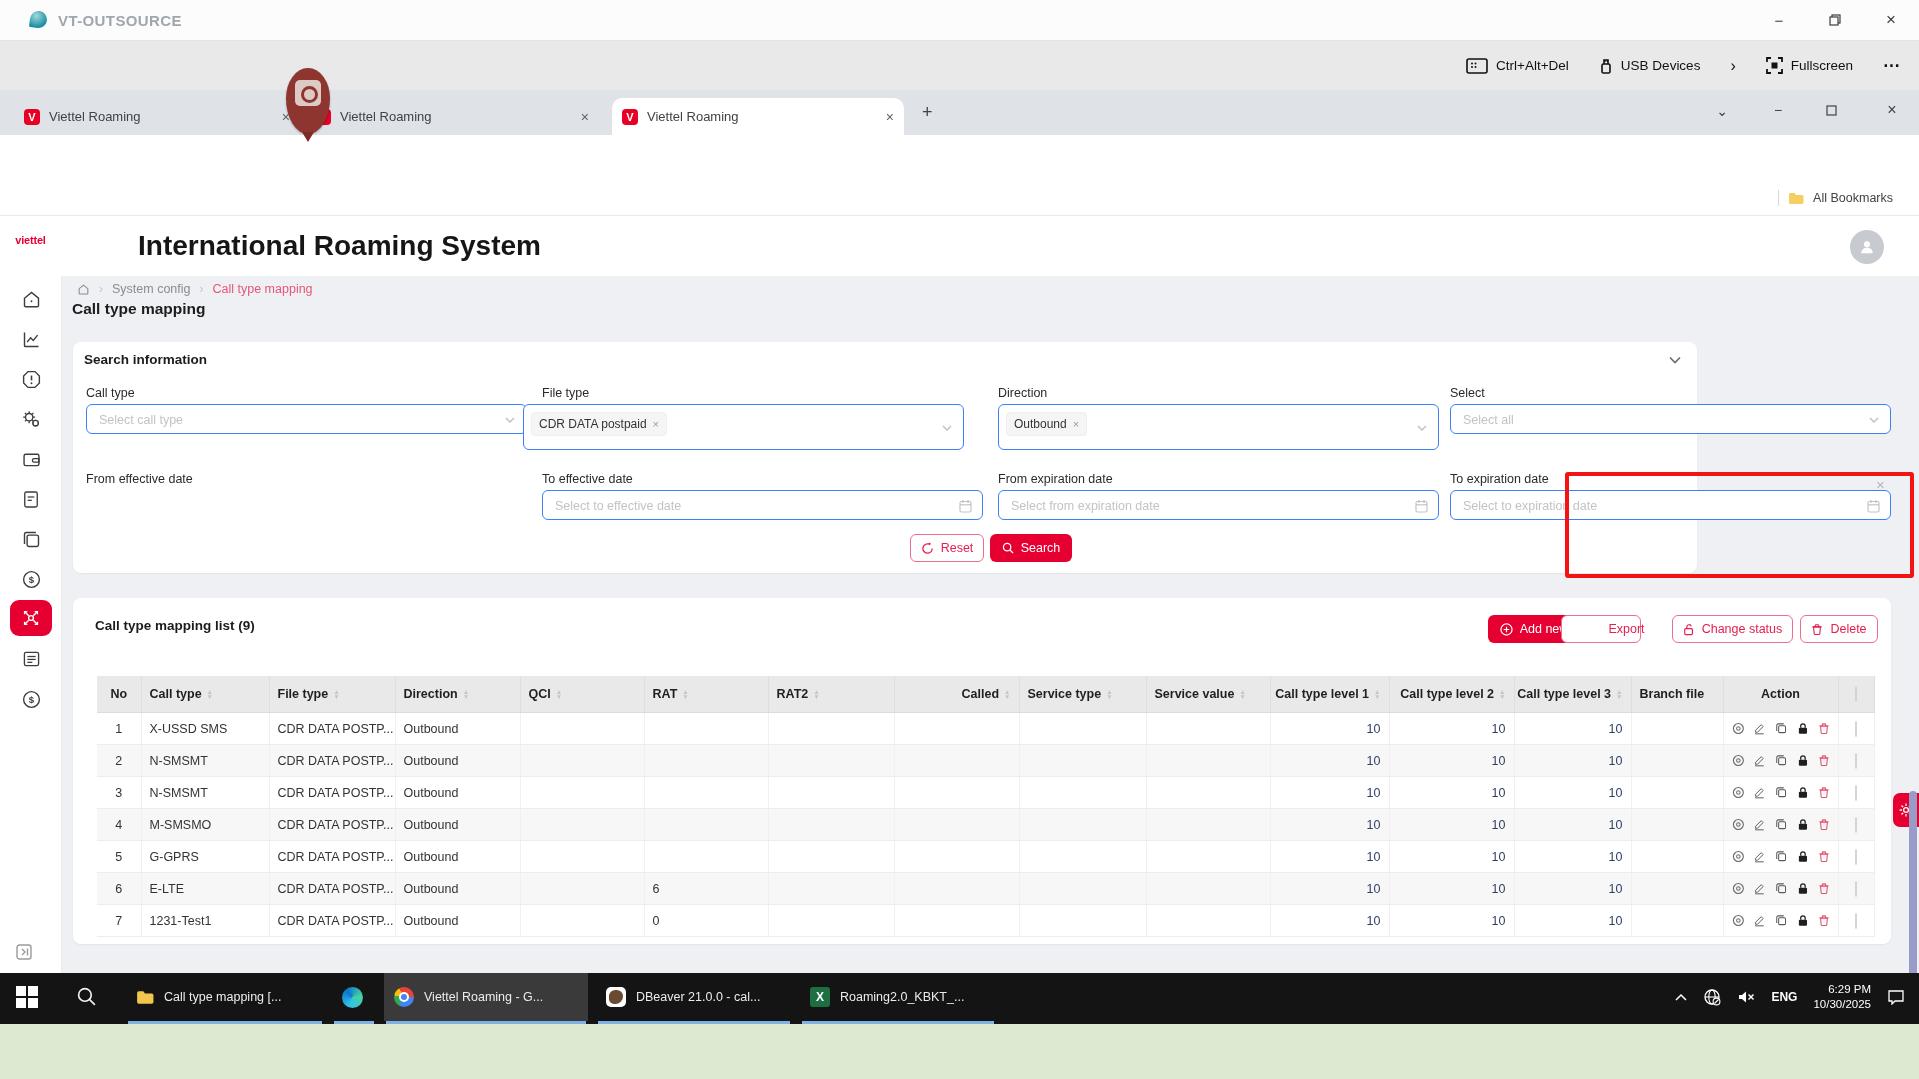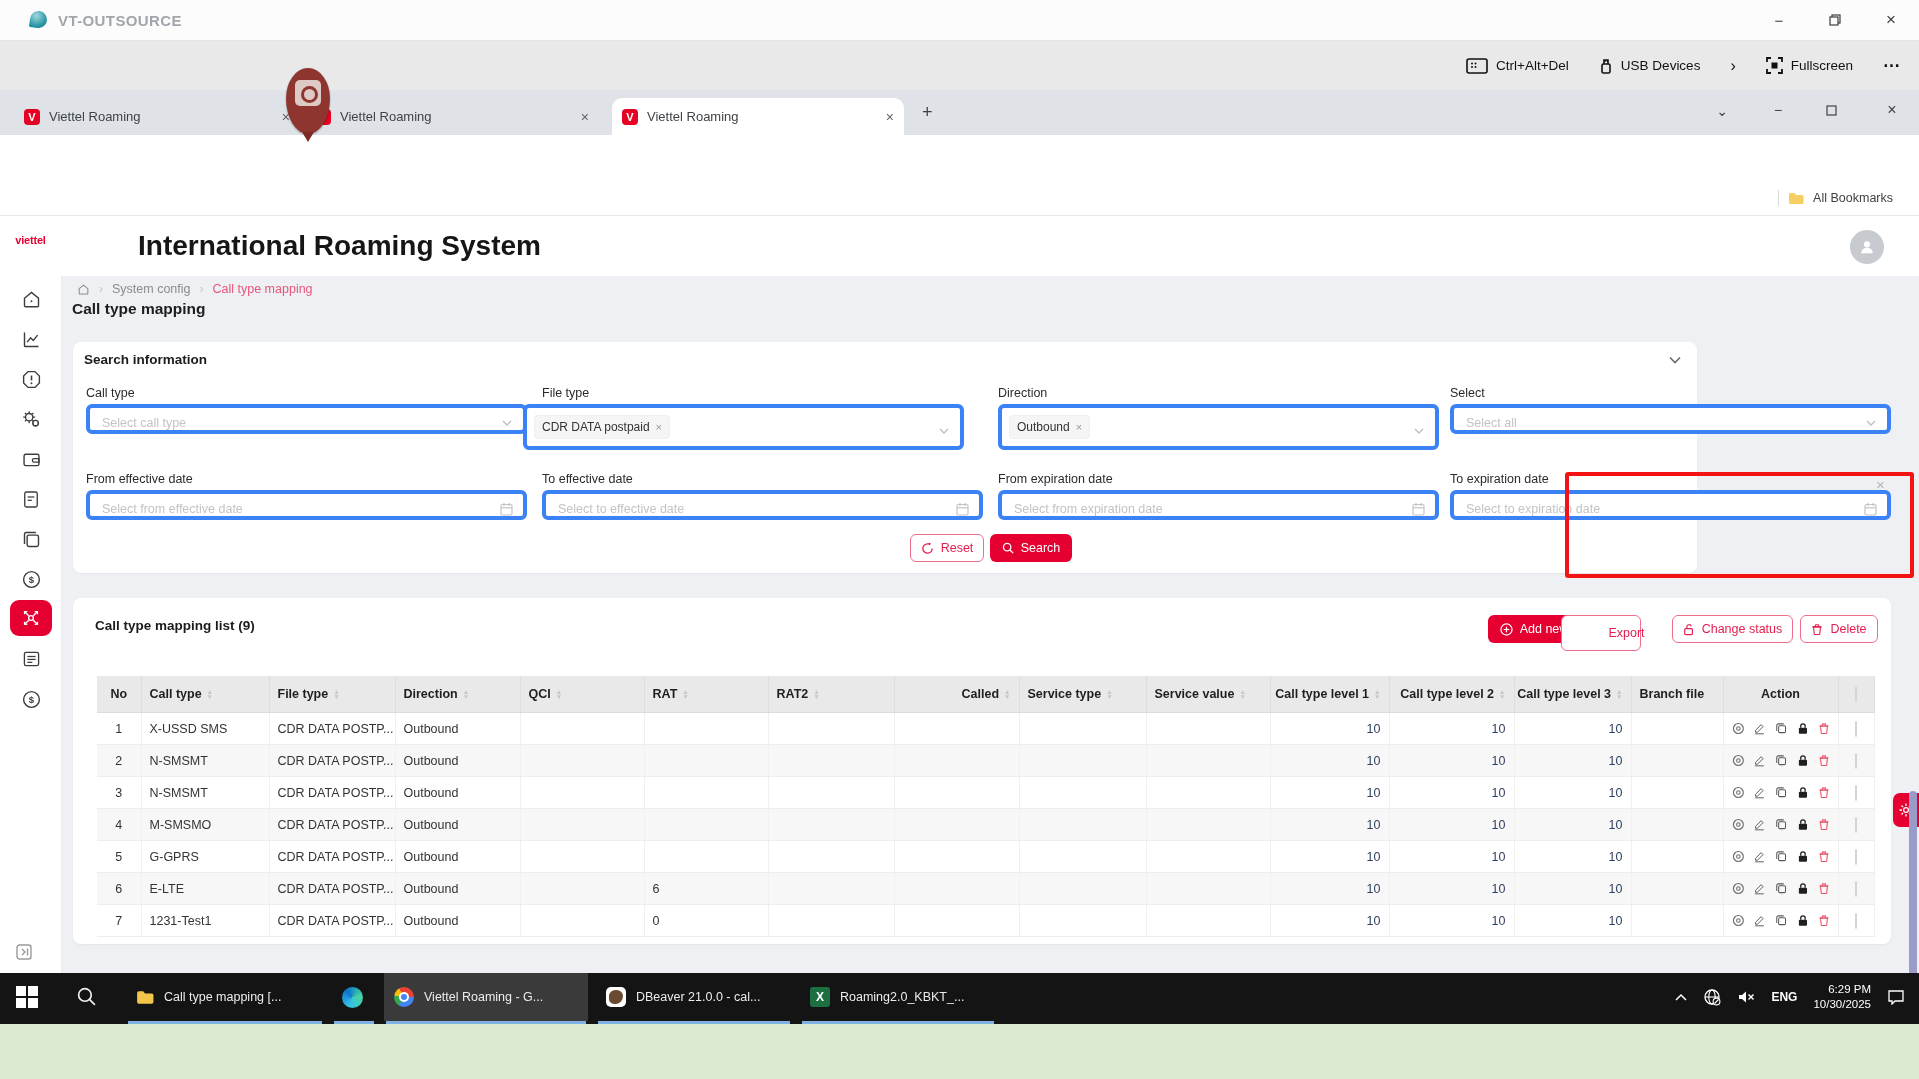--- a/index.html
+++ b/index.html
@@ -56,21 +56,21 @@
 
   .crumbs{left:77px;top:66px;display:flex;align-items:center;gap:9px;font-size:12.5px;color:#8c8c8c;}
   .crumbs .sep{color:#c4c4c4;font-size:12px;}
   .crumb-active{color:#e8567a;}
   .page-title{left:72px;top:84px;font-size:15.5px;font-weight:700;color:#1d1d1d;}
 
   .card{background:#fff;border-radius:8px;box-shadow:0 1px 2px rgba(0,0,0,.05);}
   .search-card{left:73px;top:126px;width:1624px;height:231px;}
   .card-h{font-size:13.5px;font-weight:700;color:#1c1c1c;}
   .f-label{font-size:12.5px;color:#2a2a2a;}
-  .sel{border:4px solid #3b82f6;border-radius:6px;background:#fff;box-sizing:border-box;padding-left:43px;}
+  .sel{border:1px solid #3b82f6;border-radius:6px;background:#fff;box-sizing:border-box;padding-left:43px;}
   .ph{color:#c3c3c3;font-size:12.5px;}
   .tag{position:absolute;left:7px;top:7px;height:22px;background:#f5f5f5;border:1px solid #efefef;border-radius:4px;display:flex;align-items:center;gap:6px;padding:0 7px;font-size:12px;color:#333;}
   .tag .x{color:#9b9b9b;font-size:11px;}
   .btn{display:flex;align-items:center;justify-content:center;gap:7px;border-radius:6px;font-size:12.5px;box-sizing:border-box;}
   .btn.solid{background:#e60032;color:#fff;}
   .btn.ghost{background:#fff;border:1px solid #ef6e8c;color:#e32050;}
 
   .list-card{left:73px;top:382px;width:1818px;height:346px;overflow:hidden;}
   table.grid{position:absolute;left:24px;top:78px;width:1777px;border-collapse:collapse;table-layout:fixed;font-size:12.5px;color:#333;}
   .grid th{background:#e9e9e9;height:36px;font-weight:600;color:#1f1f1f;text-align:left;padding:0 8px;border-right:1px solid #dedede;border-bottom:1px solid #dcdcdc;white-space:nowrap;overflow:hidden;}
@@ -390,29 +390,20 @@
 
       <div class="abs f-label" style="left:1377px;top:44px;">Select</div>
       <div class="abs sel" style="left:1377px;top:62px;width:441px;height:30px;">
         <span class="abs ph" style="left:12px;top:8px;">Select all</span>
         <svg class="abs" style="right:11px;top:12px;" width="10" height="7" viewBox="0 0 10 7">
             <path d="M1 1l4 4 4-4" fill="none" stroke="#bfbfbf" stroke-width="1.4"></path>
           </svg>
       </div>
 
       <div class="abs f-label" style="left:13px;top:130px;">From effective date</div>
-      <div class="abs sel" style="left:13px;top:148px;width:441px;height:30px;">
-        <span class="abs ph" style="left:12px;top:8px;">Select from effective date</span>
-        <svg class="abs" style="right:10px;top:8px;" width="13" height="14" viewBox="0 0 13 14">
-            <rect x="1" y="2.5" width="11" height="10.5" rx="1.5" fill="none" stroke="#c3c3c3" stroke-width="1.2"></rect>
-            <line x1="4" y1="1" x2="4" y2="4" stroke="#c3c3c3" stroke-width="1.2"></line>
-            <line x1="9" y1="1" x2="9" y2="4" stroke="#c3c3c3" stroke-width="1.2"></line>
-            <line x1="1" y1="5.8" x2="12" y2="5.8" stroke="#c3c3c3" stroke-width="1.2"></line>
-          </svg>
-      </div>
       <div class="abs f-label" style="left:469px;top:130px;">To effective date</div>
       <div class="abs sel" style="left:469px;top:148px;width:441px;height:30px;">
         <span class="abs ph" style="left:12px;top:8px;">Select to effective date</span>
         <svg class="abs" style="right:10px;top:8px;" width="13" height="14" viewBox="0 0 13 14">
             <rect x="1" y="2.5" width="11" height="10.5" rx="1.5" fill="none" stroke="#c3c3c3" stroke-width="1.2"></rect>
             <line x1="4" y1="1" x2="4" y2="4" stroke="#c3c3c3" stroke-width="1.2"></line>
             <line x1="9" y1="1" x2="9" y2="4" stroke="#c3c3c3" stroke-width="1.2"></line>
             <line x1="1" y1="5.8" x2="12" y2="5.8" stroke="#c3c3c3" stroke-width="1.2"></line>
           </svg>
       </div>
@@ -457,21 +448,21 @@
       <div class="abs card-h" style="left:22px;top:20px;">Call type mapping list (9)</div>
 
       <div class="abs btn solid" style="left:1415px;top:17px;width:92px;height:28px;">
         <svg width="13" height="13" viewBox="0 0 14 14">
             <circle cx="7" cy="7" r="6" fill="none" stroke="#fff" stroke-width="1.3"></circle>
             <line x1="7" y1="4" x2="7" y2="10" stroke="#fff" stroke-width="1.3"></line>
             <line x1="4" y1="7" x2="10" y2="7" stroke="#fff" stroke-width="1.3"></line>
           </svg>
         <span>Add new</span>
       </div>
-      <div class="abs btn ghost" style="left:1488px;top:17px;width:80px;height:36px;padding-left:44px;">
+      <div class="abs btn ghost" style="left:1488px;top:17px;width:80px;height:28px;padding-left:44px;">
         <svg width="12" height="13" viewBox="0 0 14 15">
             <line x1="7" y1="1.5" x2="7" y2="9" stroke="#e32050" stroke-width="1.4"></line>
             <path d="M4 4.5 7 1.5l3 3" fill="none" stroke="#e32050" stroke-width="1.4"></path>
             <path d="M2 9v3.5h10V9" fill="none" stroke="#e32050" stroke-width="1.4"></path>
           </svg>
         <span>Export</span>
       </div>
       <div class="abs btn ghost" style="left:1599px;top:17px;width:121px;height:28px;">
         <svg width="12" height="13" viewBox="0 0 14 15">
             <rect x="2" y="6.5" width="9" height="7" rx="1.2" fill="none" stroke="#e32050" stroke-width="1.4"></rect>

